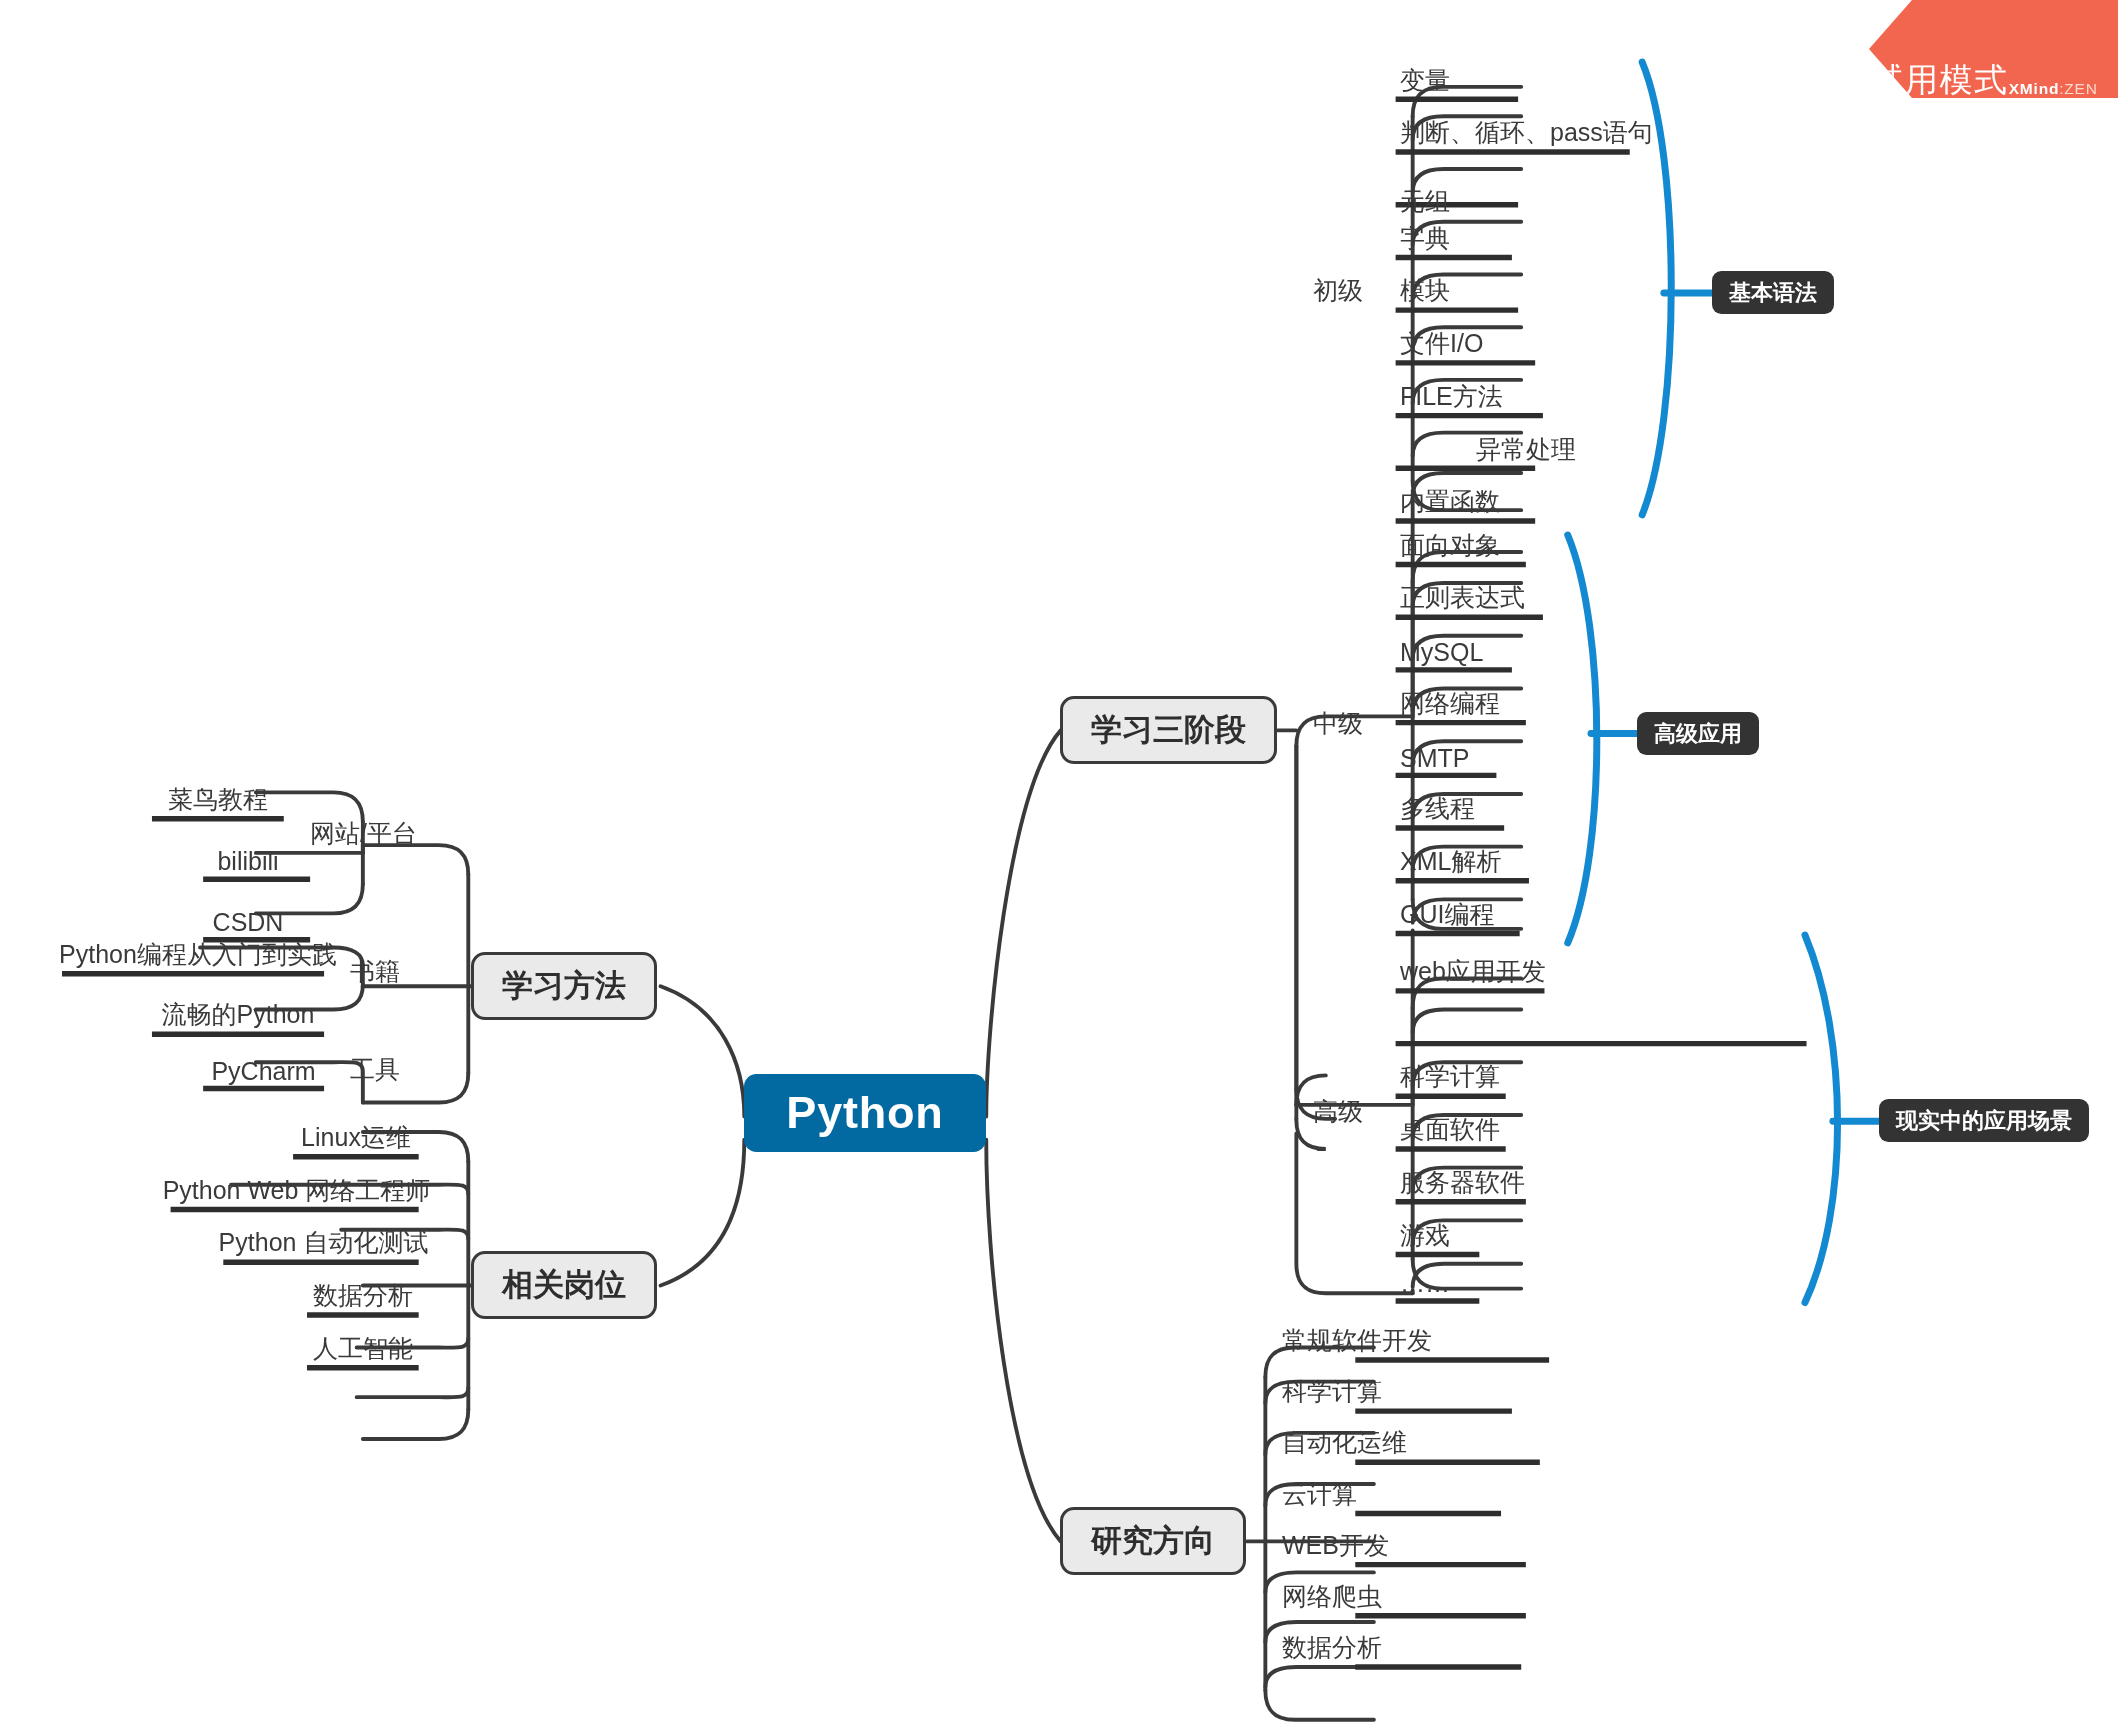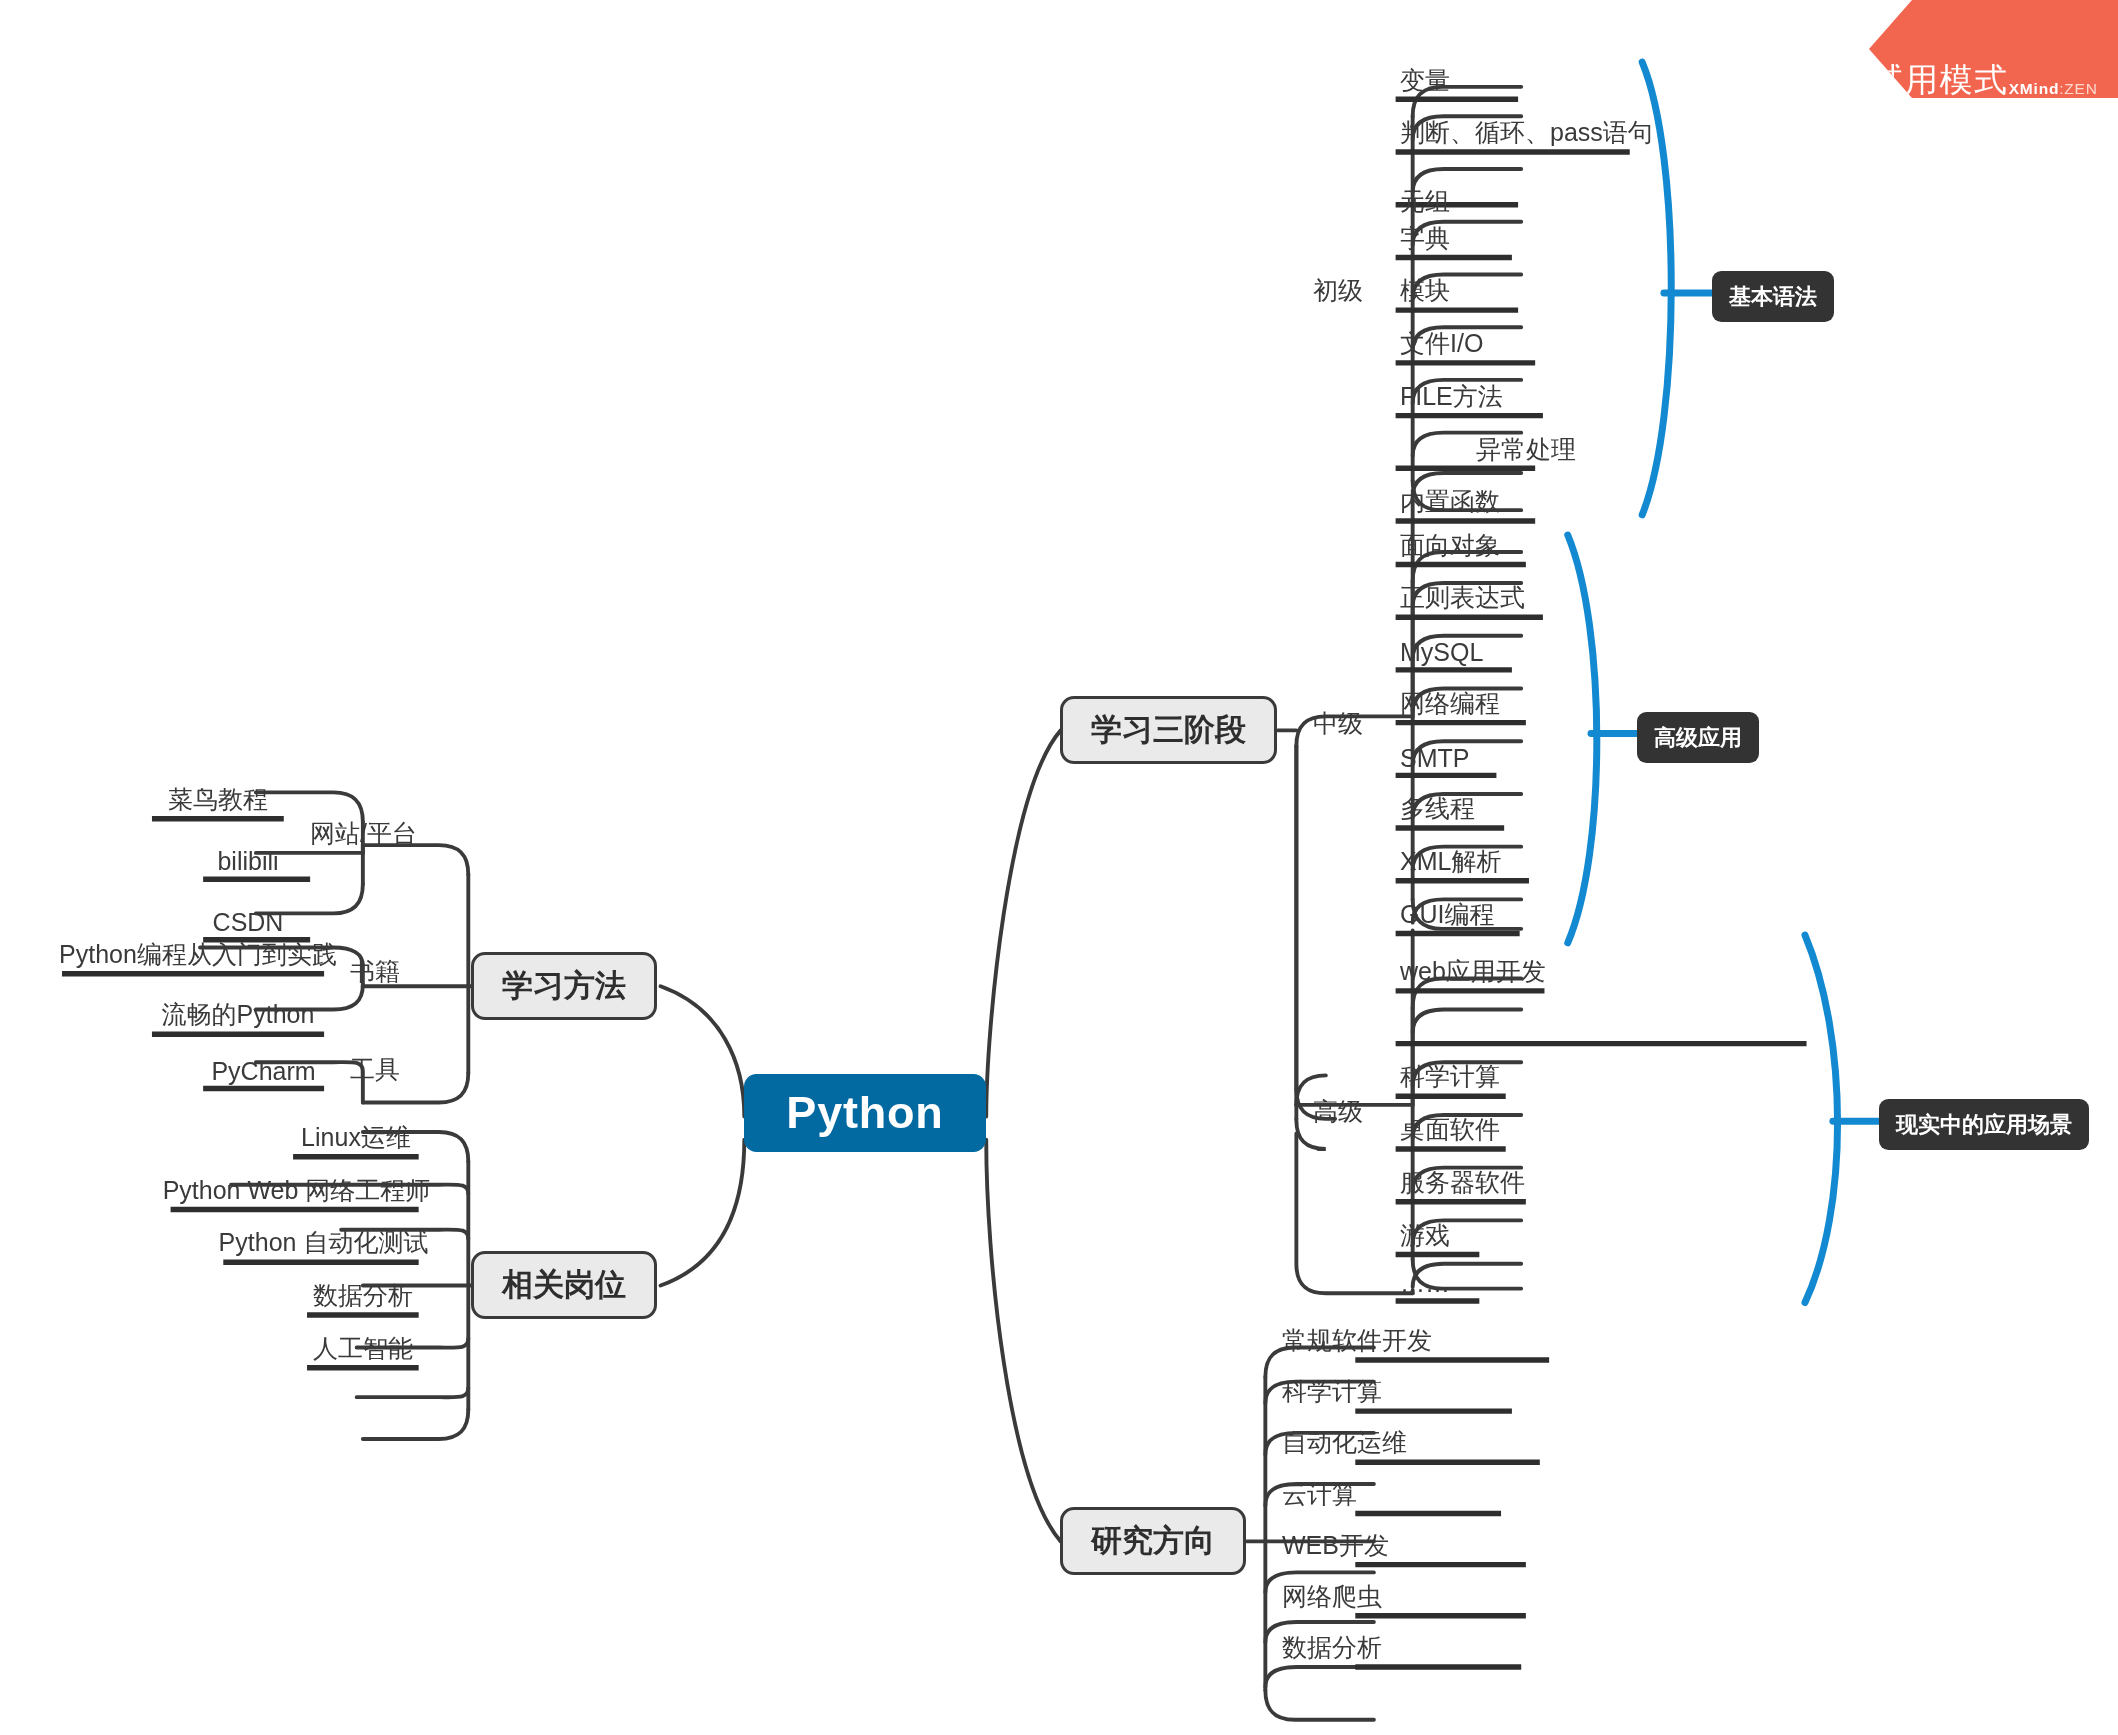--- a/index.html
+++ b/index.html
@@ -28,21 +28,21 @@
     display:flex;align-items:flex-end;
   }
   .leaf{
     color:#3a3a3a;font-size:25px;font-weight:normal;
     display:flex;align-items:flex-end;
   }
   .boundary-badge{
     background:#333333;color:#ffffff;border-radius:9.3px;
     font-size:22px;font-weight:bold;
     display:flex;align-items:center;justify-content:center;
-    padding:0 17px;height:51px;
+    padding:0 17px;height:43px;
   }
 
   
   #trial-banner{
     position:absolute;top:0;right:0;width:250px;height:98px;
     background:#f2654e;
     clip-path:polygon(43px 0, 250px 0, 250px 98px, 43px 98px, 0 49px);
     color:#fff;box-sizing:border-box;
     padding-right:20px;
     display:flex;flex-direction:row;align-items:flex-end;justify-content:center;

